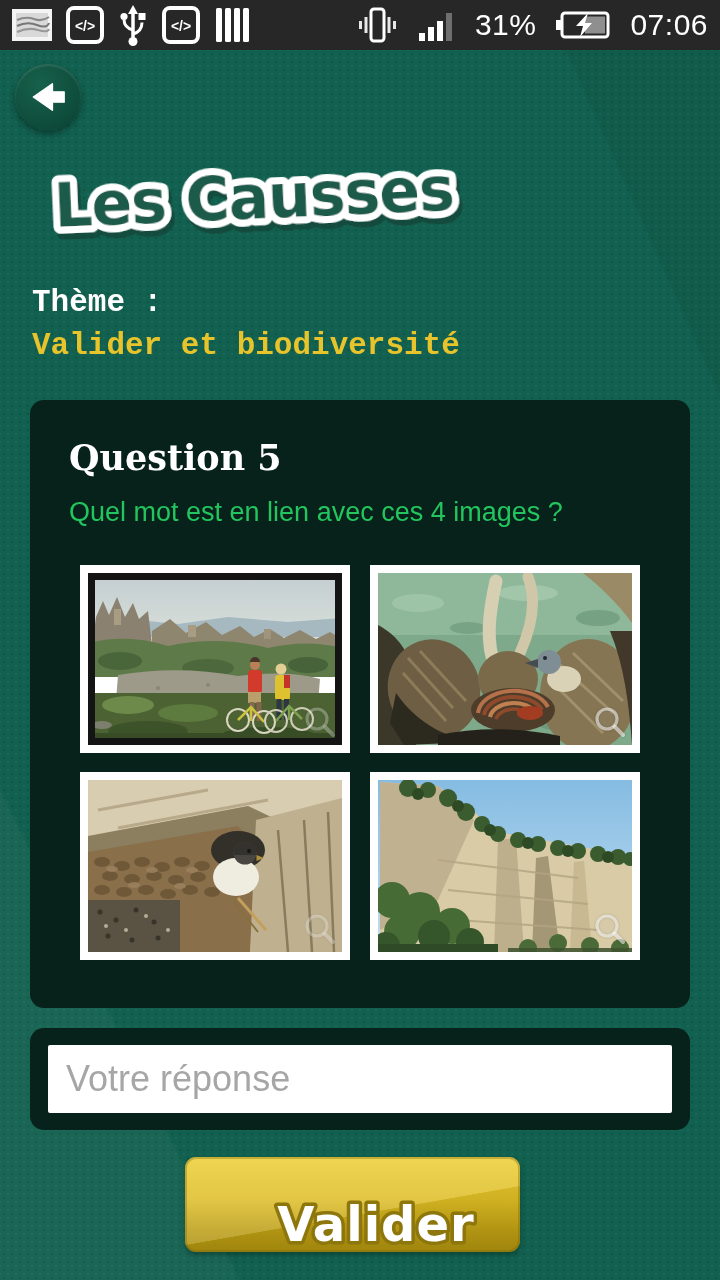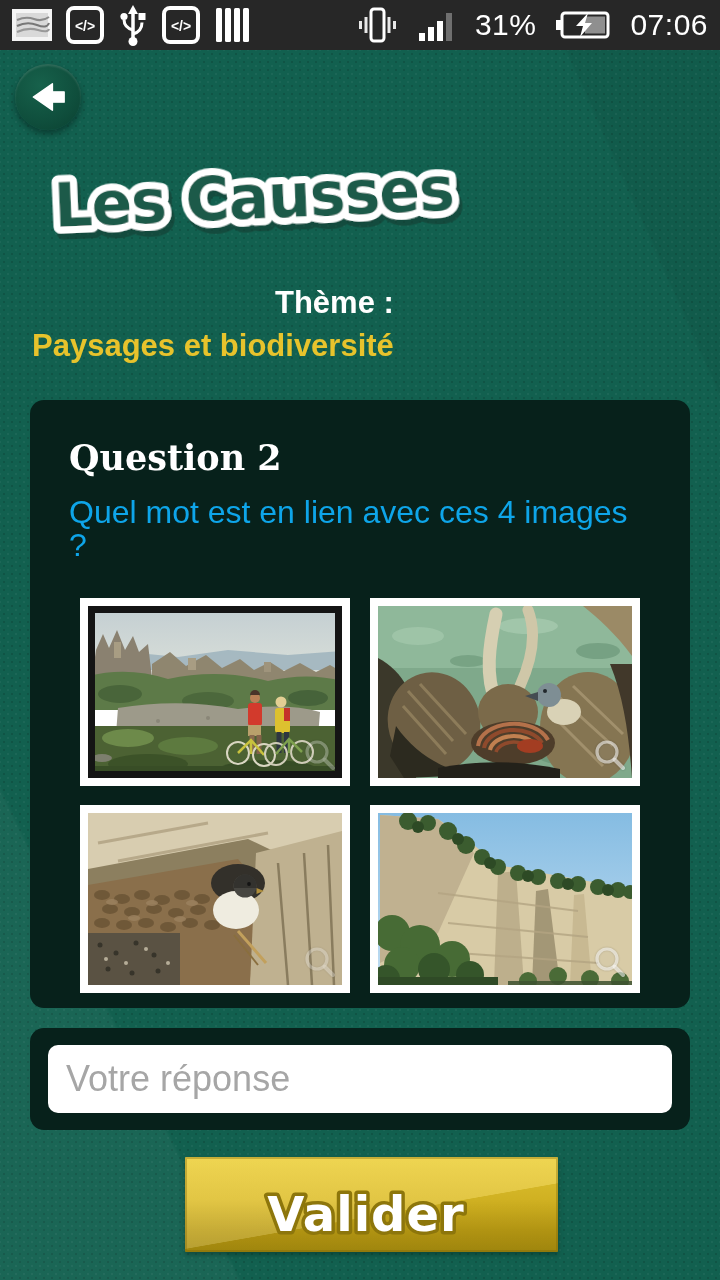--- a/index.html
+++ b/index.html
@@ -31,49 +31,49 @@
     background:radial-gradient(circle at 38% 32%, #17614b 0%, #0f4e3c 62%, #0a4030 100%);
     box-shadow:0 4px 6px rgba(0,20,15,.45), inset 0 2px 2px rgba(255,255,255,.12);}
   .back-btn svg{display:block;margin:auto;}
 
   
   .logo{position:absolute;left:44px;top:88px;width:430px;height:120px;transform:rotate(-2.5deg);}
   .logo text{font-family:"DejaVu Sans","Liberation Sans",sans-serif;font-weight:bold;}
 
   
   .theme{position:absolute;left:32px;top:233px;line-height:40px;
-    font-family:Liberation Sans, sans-serif;font-weight:bold;font-size:31px;text-align:right;}
+    font-family:Liberation Mono, monospace;font-weight:bold;font-size:31px;}
   .theme-label{color:#ffffff;}
   .theme-value{color:#e7c32c;margin-top:3px;}
 
   
   .card{position:absolute;left:30px;width:660px;background:#07211b;border-radius:14px;box-sizing:border-box;}
   .question-card{top:350px;height:608px;padding:30px 39px 0 39px;}
   .q-title{margin:6px 0 0 0;color:#fff;font-family:"DejaVu Serif","Liberation Serif",serif;
     font-weight:bold;font-size:35px;line-height:44px;}
-  .q-prompt{margin:16px 0 0 0;color:#0ea5e9;font-size:32px;line-height:33px;font-weight:400;}
+  .q-prompt{margin:16px 0 0 0;color:#22c55e;font-size:27px;line-height:33px;font-weight:400;}
 
   .img-grid{width:560px;margin:36px auto 0 auto;display:grid;
     grid-template-columns:270px 270px;grid-template-rows:188px 188px;gap:19px 20px;}
   .quiz-image{position:relative;margin:0;width:270px;height:188px;background:#fff;
     padding:8px;box-sizing:border-box;cursor:pointer;}
   .quiz-image svg.photo{display:block;width:254px;height:172px;}
   .mag{position:absolute;right:12px;bottom:12px;width:36px;height:36px;opacity:.85;
     filter:drop-shadow(0 0 1px rgba(0,0,0,.35));}
   .mag.faint{opacity:.45;}
 
   
   .answer-card{top:978px;height:102px;padding:17px 18px;}
   .answer-input{width:100%;height:68px;border:none;outline:none;background:#fff;box-sizing:border-box;
-    font-size:36px;color:#333;padding:0 18px;font-family:"Liberation Sans","DejaVu Sans",sans-serif;border-radius:10px;}
+    font-size:36px;color:#333;padding:0 18px;font-family:"Liberation Sans","DejaVu Sans",sans-serif;border-radius:2px;}
   .answer-input::placeholder{color:#a6a6a6;}
 
   
-  .submit{position:absolute;left:185px;top:1107px;width:373px;height:95px;border:none;cursor:pointer;
-    border-radius:1px;padding:8px;
+  .submit{position:absolute;left:185px;top:1107px;width:335px;height:95px;border:none;cursor:pointer;
+    border-radius:11px;padding:18px;
     background:
       linear-gradient(170deg, rgba(255,255,255,.15) 0 57%, rgba(0,0,0,.06) 57.4%),
       linear-gradient(180deg,#ecce33 0%,#ddbc24 45%,#bb9c13 78%,#a88d0e 100%);
     box-shadow:0 3px 5px rgba(0,25,18,.35), inset 0 0 0 2px rgba(122,101,10,.35);}
   .submit svg{display:block;}
   .submit text{font-family:"DejaVu Sans","Liberation Sans",sans-serif;font-weight:bold;}
 </style>
 </head>
 <body>
 
@@ -150,25 +150,25 @@
           <filter id="logoShadow" x="-20%" y="-20%" width="140%" height="150%">
             <feDropShadow dx="3" dy="6" stdDeviation="0.5" flood-color="#0a3b30" flood-opacity="0.55"></feDropShadow>
           </filter>
         </defs>
         <text x="10" y="80" font-size="60" letter-spacing="-1" fill="#1c5a49" stroke="#ffffff" stroke-width="14" stroke-linejoin="round" paint-order="stroke" filter="url(#logoShadow)">Les Causses</text>
       </svg>
     </div>
 
     <div class="theme">
       <div class="theme-label">Thème :</div>
-      <div class="theme-value">Paysages et biodiversité</div>
+      <div class="theme-value">Valider et biodiversité</div>
     </div>
 
     <section class="card question-card">
-      <h2 class="q-title">Question 2</h2>
+      <h2 class="q-title">Question 5</h2>
       <p class="q-prompt">Quel mot est en lien avec ces 4 images ?</p>
 
       <div class="img-grid">
 
         <figure class="quiz-image">
           <svg class="photo" viewBox="0 0 254 172">
             <defs>
                 <linearGradient id="p1sky" x1="0" y1="0" x2="0" y2="1">
               <stop offset="0" stop-color="#c3ced2"></stop>
                   <stop offset="1" stop-color="#dde2da"></stop>

